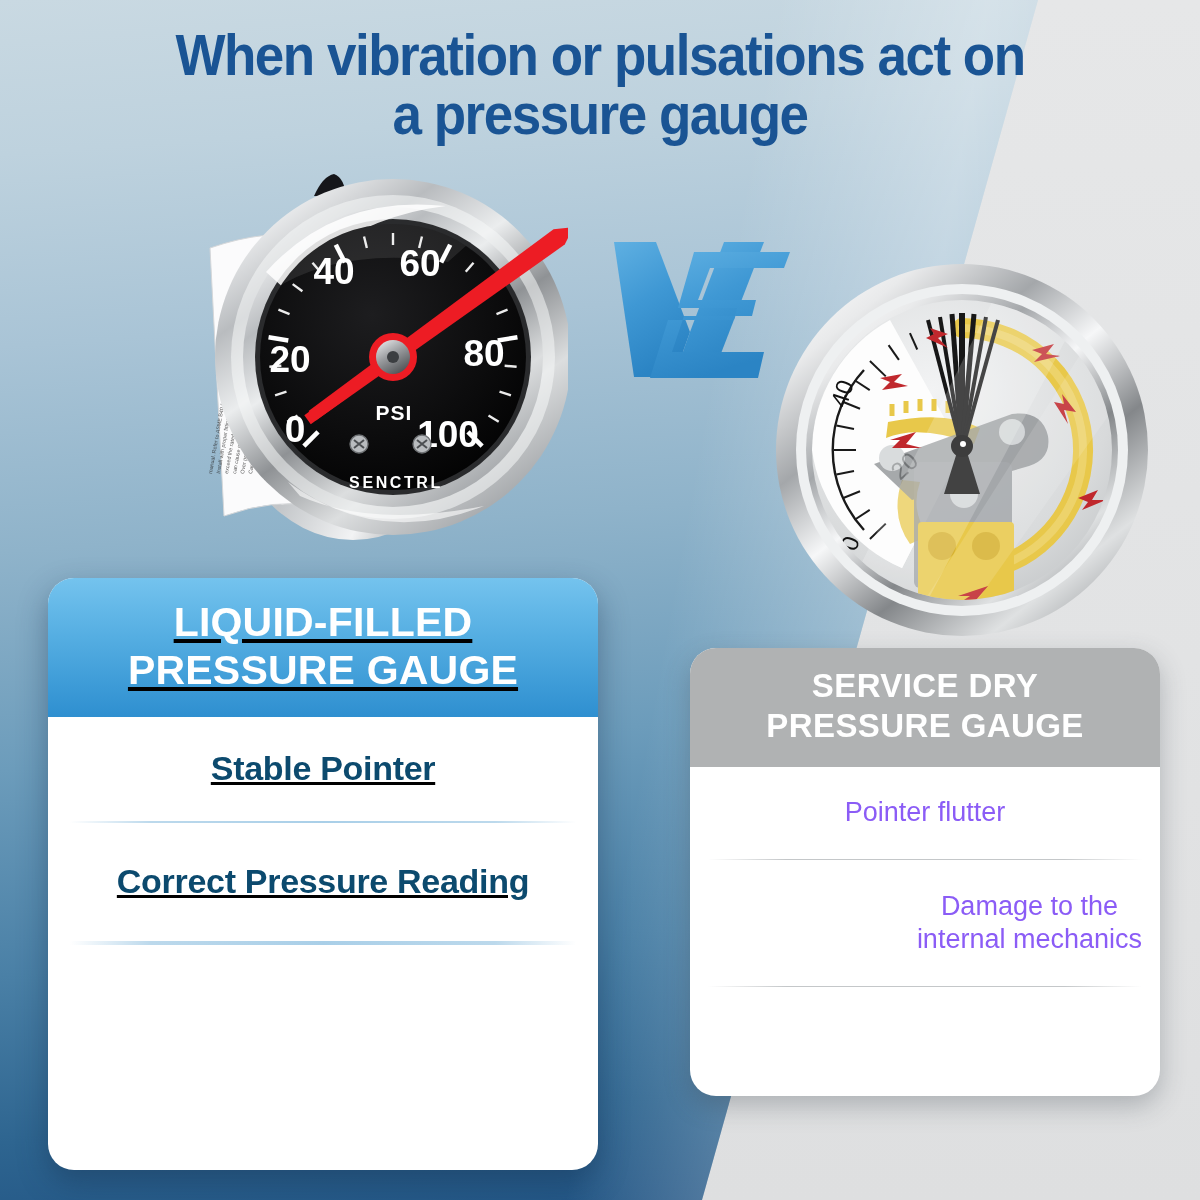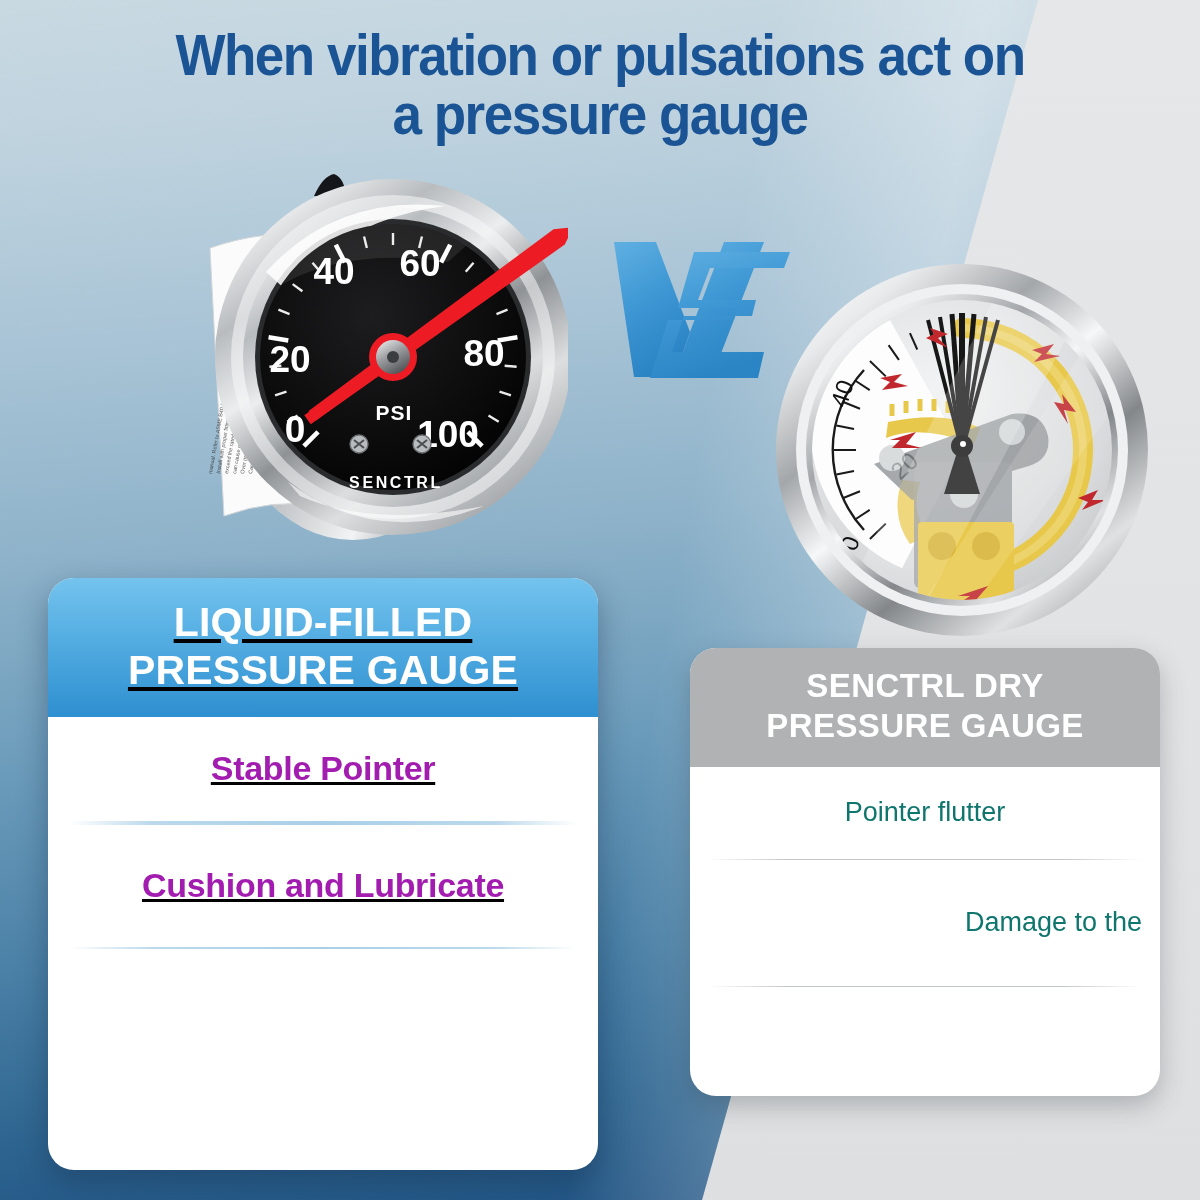--- a/index.html
+++ b/index.html
@@ -83,21 +83,21 @@
     line-height:1.22;
     letter-spacing:.4px;
     padding:18px 12px 20px;
   }
   #card-dry .card-body { padding:0 18px; }
   #card-dry .row {
     display:flex; align-items:center; justify-content:center;
     text-align:center;
     font-size:27px;
     font-weight:normal;
-    color:#0f766e;
+    color:#8b5cf6;
     line-height:1.22;
   }
   #card-dry .row.r0 { height:92px; }
   #card-dry .row.r1 { height:126px;justify-content:flex-end; }
   #card-dry .row.r2 { height:94px; }
   #card-dry .divider {
     height:1px;
     background:linear-gradient(90deg,rgba(185,188,190,0) 0%,#c4c7c9 18%,#c4c7c9 82%,rgba(185,188,190,0) 100%);
   }
 
@@ -117,21 +117,21 @@
     line-height:1.18;
     letter-spacing:.2px;
     padding:20px 14px 22px;
   }
   #card-liquid .card-body { padding:0 22px; }
   #card-liquid .row {
     display:flex; align-items:center; justify-content:center;
     text-align:center;
     font-size:34px;
     font-weight:bold;
-    color:#a21caf;
+    color:#0c4a6e;
     line-height:1.2;
     letter-spacing:-.3px;
   }
   #card-liquid .row.r0 { height:104px; }
   #card-liquid .row.r1 { height:118px; }
   #card-liquid .row.r2 { height:122px; }
   #card-liquid .row.r3 { height:120px; }
   #card-liquid .divider {
     height:2px;
     background:linear-gradient(90deg,rgba(175,210,233,0) 0%,#bcd9ec 16%,#a9cfe8 50%,#bcd9ec 84%,rgba(175,210,233,0) 100%);
@@ -434,40 +434,41 @@
       <g fill="#ffffff">
         <path d="M236 40 L330 40 L150 380 L66 380 Z" opacity="0.20"></path>
         <path d="M340 70 L386 110 L190 386 L140 386 Z" opacity="0.13"></path>
       </g>
     </g>
   </svg>
 </div>
 
 <div class="card" id="card-dry">
   <div class="card-head">
-    <div>SENCTRL DRY</div>
+    <div>SERVICE DRY</div>
     <div>PRESSURE GAUGE</div>
   </div>
   <div class="card-body">
     <div class="row r0">Pointer flutter</div>
     <div class="divider"></div>
     <div class="row r1">
       <span>
         <span>Damage to the</span><br>
+        <span>internal mechanics</span>
       </span>
     </div>
     <div class="divider"></div>
   </div>
 </div>
 
 <div class="card" id="card-liquid">
   <div class="card-head">
     <div>LIQUID-FILLED</div>
     <div>PRESSURE GAUGE</div>
   </div>
   <div class="card-body">
     <div class="row r0">Stable Pointer</div>
     <div class="divider"></div>
+    <div class="row r1">Correct Pressure Reading</div>
     <div class="divider"></div>
-    <div class="row r2">Cushion and Lubricate</div>
     <div class="divider"></div>
   </div>
 </div>
 
 </body></html>

